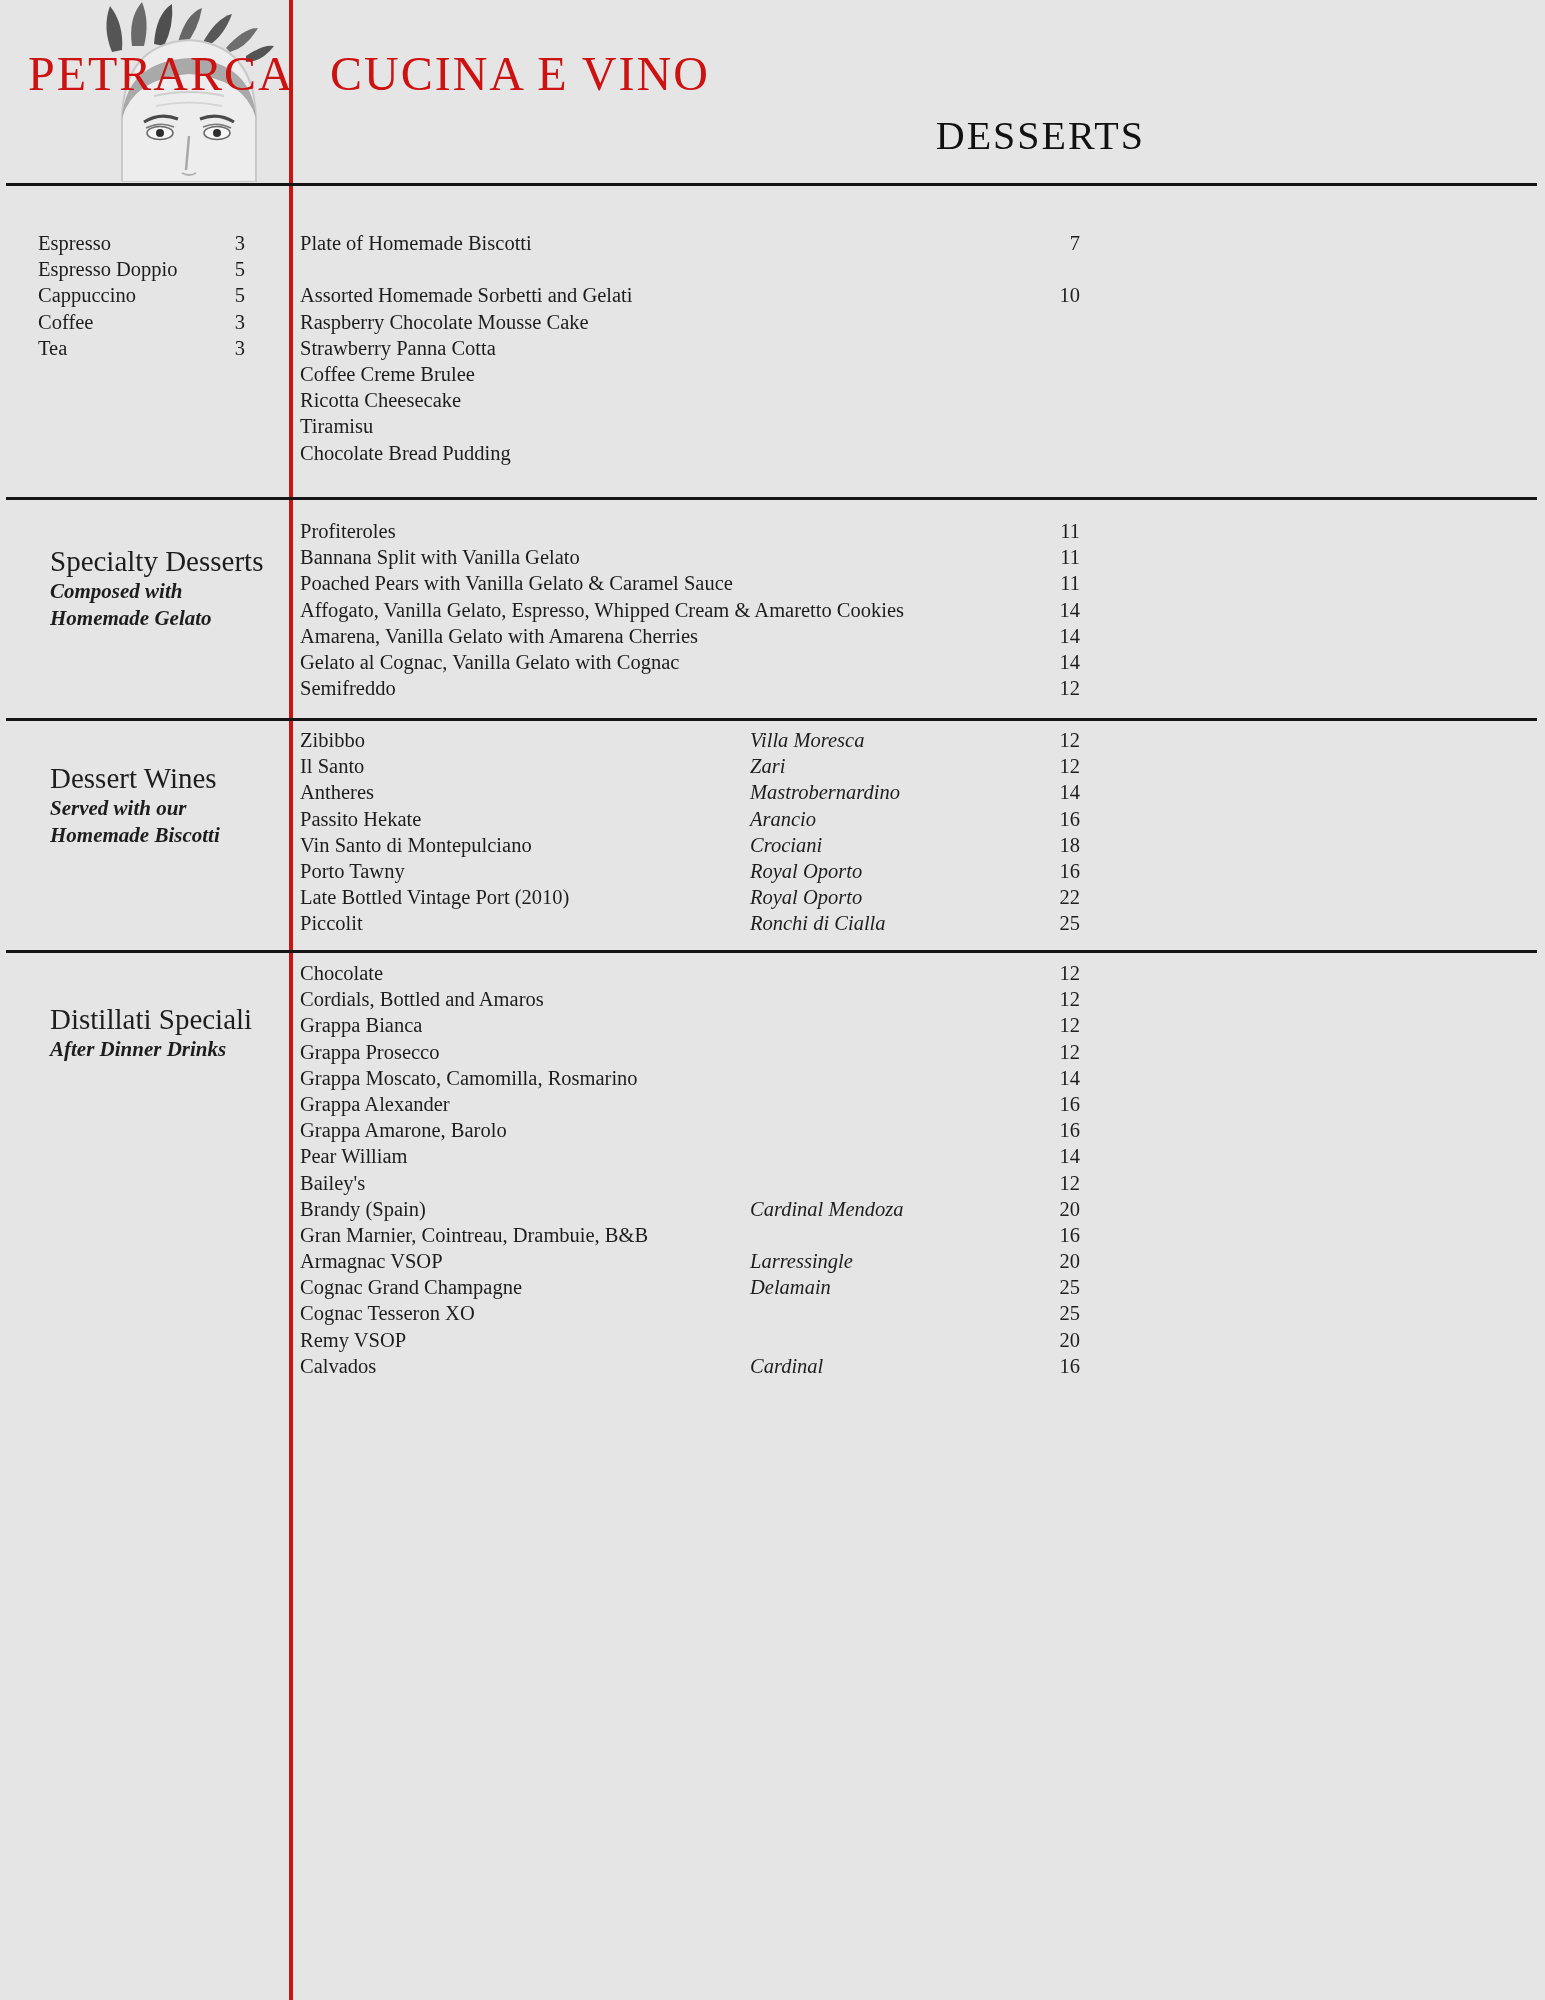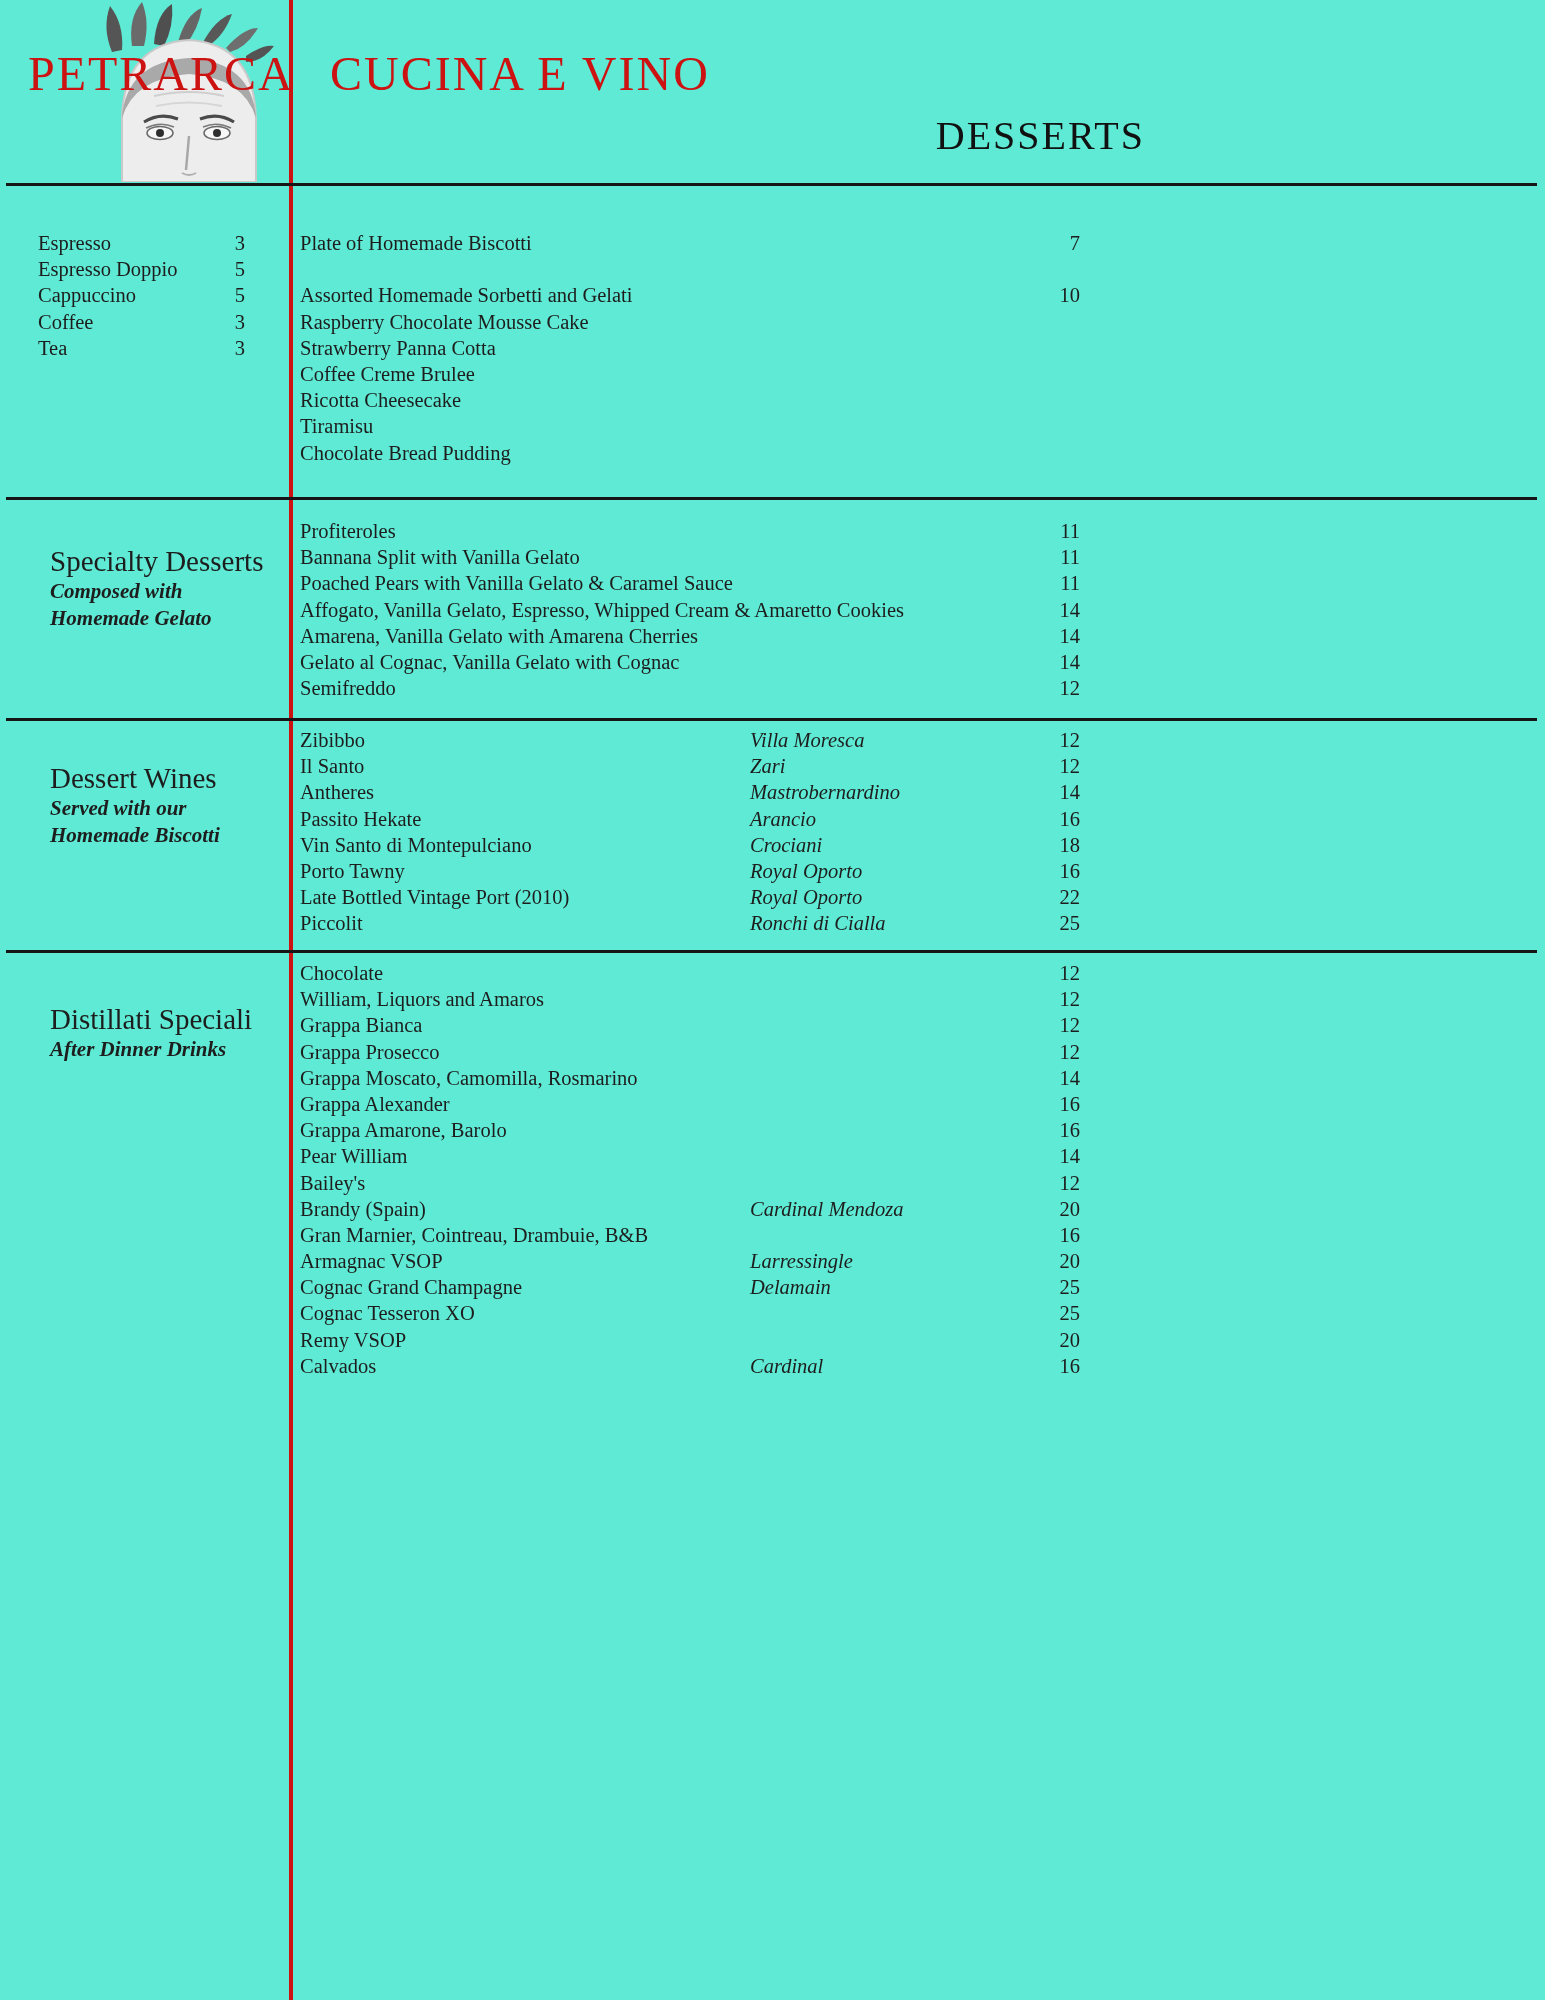--- a/index.html
+++ b/index.html
@@ -1,21 +1,21 @@
 <!DOCTYPE html>
 <html style="--accent: #cd1212;"><head>
 <meta charset="utf-8">
 <title>Petrarca Cucina e Vino — Desserts</title>
 <style>
   :root { --accent: #cd1212; }
   * { margin:0; padding:0; box-sizing:border-box; }
   html, body { background:#ffffff; }
   body { font-family:"Liberation Serif", serif; color:#1d1d1d; }
 
-  .page { position:relative; width:1545px; height:2000px; background:#5eead4; overflow:hidden; margin:0 auto; }
+  .page { position:relative; width:1545px; height:2000px; background:#e5e5e5; overflow:hidden; margin:0 auto; }
 
   .rule-v { position:absolute; left:289px; top:0; bottom:0; width:4px; background:var(--accent); z-index:1; }
   .rule-h { position:absolute; left:6px; right:8px; height:3px; background:#161616; z-index:2; }
 
   .portrait { position:absolute; left:93px; top:0; width:192px; height:182px; z-index:3; overflow:hidden; }
 
   .brand { position:absolute; color:var(--accent); font-size:48px; letter-spacing:2px; z-index:4; white-space:nowrap; }
   .brand-left  { left:28px;  top:46px; }
   .brand-right { left:330px; top:46px; }
 
@@ -124,21 +124,21 @@
       <div class="menu-row"><span class="item-name">Late Bottled Vintage Port (2010)</span><span class="item-producer">Royal Oporto</span><span class="item-price">22</span></div>
       <div class="menu-row"><span class="item-name">Piccolit</span><span class="item-producer">Ronchi di Cialla</span><span class="item-price">25</span></div>
     </div>
 
   <div class="section-head" style="top:1003px">
     <h2>Distillati Speciali</h2>
     <p class="sub">After Dinner Drinks</p>
   </div>
   <div class="menu-list" style="left:300px; top:960px; width:780px">
       <div class="menu-row"><span class="item-name">Chocolate</span><span class="item-price">12</span></div>
-      <div class="menu-row"><span class="item-name">William, Liquors and Amaros</span><span class="item-price">12</span></div>
+      <div class="menu-row"><span class="item-name">Cordials, Bottled and Amaros</span><span class="item-price">12</span></div>
       <div class="menu-row"><span class="item-name">Grappa Bianca</span><span class="item-price">12</span></div>
       <div class="menu-row"><span class="item-name">Grappa Prosecco</span><span class="item-price">12</span></div>
       <div class="menu-row"><span class="item-name">Grappa Moscato, Camomilla, Rosmarino</span><span class="item-price">14</span></div>
       <div class="menu-row"><span class="item-name">Grappa Alexander</span><span class="item-price">16</span></div>
       <div class="menu-row"><span class="item-name">Grappa Amarone, Barolo</span><span class="item-price">16</span></div>
       <div class="menu-row"><span class="item-name">Pear William</span><span class="item-price">14</span></div>
       <div class="menu-row"><span class="item-name">Bailey's</span><span class="item-price">12</span></div>
       <div class="menu-row"><span class="item-name">Brandy (Spain)</span><span class="item-producer">Cardinal Mendoza</span><span class="item-price">20</span></div>
       <div class="menu-row"><span class="item-name">Gran Marnier, Cointreau, Drambuie, B&amp;B</span><span class="item-price">16</span></div>
       <div class="menu-row"><span class="item-name">Armagnac VSOP</span><span class="item-producer">Larressingle</span><span class="item-price">20</span></div>

